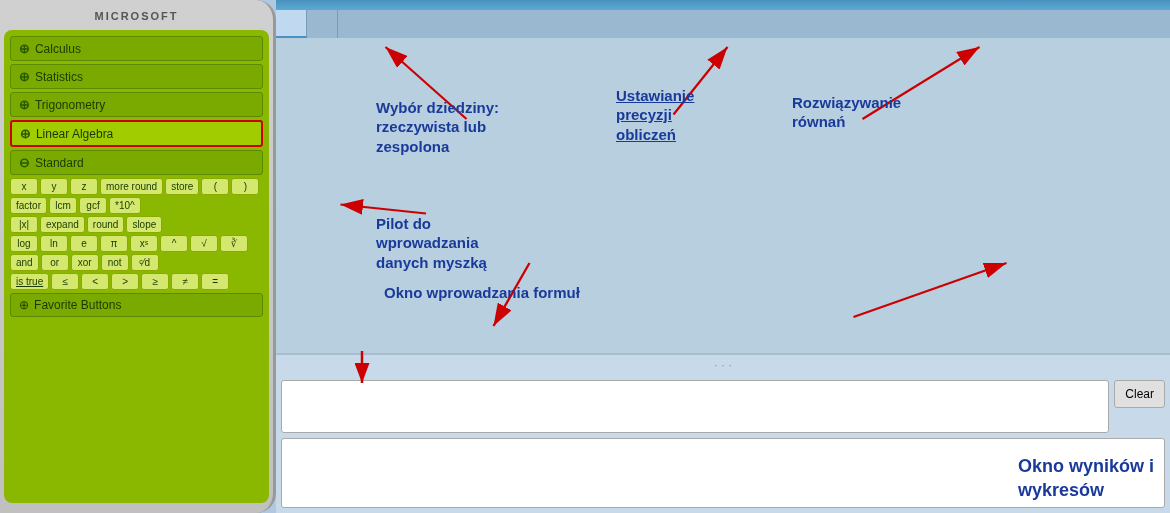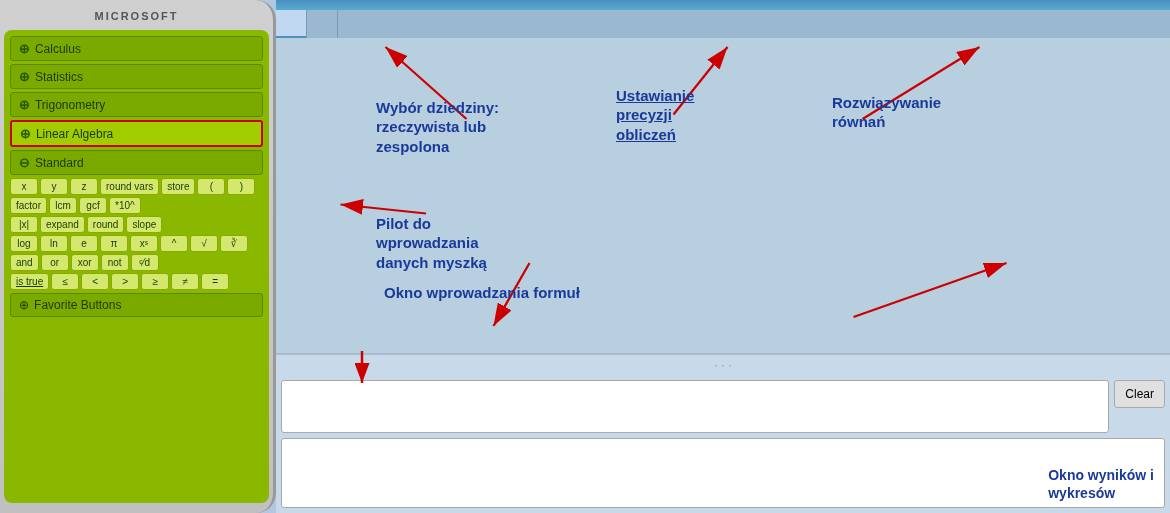--- a/index.html
+++ b/index.html
@@ -246,21 +246,21 @@
     </div>
     <div class="menu-item">
       <span class="minus">⊖</span>
       <span>Standard</span>
     </div>
 
     <div class="btn-row">
       <div class="calc-btn">x</div>
       <div class="calc-btn">y</div>
       <div class="calc-btn">z</div>
-      <div class="calc-btn" style="min-width:50px;">round vars</div>
+      <div class="calc-btn" style="min-width:50px;">more round</div>
       <div class="calc-btn">store</div>
       <div class="calc-btn">(</div>
       <div class="calc-btn">)</div>
     </div>
     <div class="btn-row">
       <div class="calc-btn">factor</div>
       <div class="calc-btn">lcm</div>
       <div class="calc-btn">gcf</div>
       <div class="calc-btn">*10^</div>
     </div>
@@ -337,21 +337,21 @@
     <div class="annotation-text" style="left:100px; top:40px; white-space:pre-line;">
       <span>Wybór dziedziny:
 rzeczywista lub
 zespolona</span>
     </div>
     <div class="annotation-text" style="left:340px; top:28px; white-space:pre-line;text-decoration:underline;">
       <span>Ustawianie
 precyzji
 obliczeń</span>
     </div>
-    <div class="annotation-text" style="left:556px; top:35px; white-space:pre-line;">
+    <div class="annotation-text" style="left:516px; top:35px; white-space:pre-line;">
       <span>Rozwiązywanie
 równań</span>
     </div>
     <div class="annotation-text" style="left:100px; top:156px; white-space:pre-line;">
       <span>Pilot do
 wprowadzania
 danych myszką</span>
     </div>
     <div class="annotation-text" style="left:108px; top:225px; white-space:pre-line;">
       <span>Okno wprowadzania formuł</span>
@@ -368,19 +368,19 @@
             <marker id="ah2" markerWidth="8" markerHeight="6" refX="8" refY="3" orient="auto">
               <polygon points="0 0, 8 3, 0 6" fill="#cc0000"></polygon>
             </marker>
           </defs>
           <line x1="20" y1="0" x2="20" y2="32" stroke="#cc0000" stroke-width="2.5" marker-end="url(#ah2)"></line>
         </svg>
       </div>
       <button class="clear-btn">Clear</button>
     </div>
     <div class="result-area">
-      <div class="annotation-text" style="position:absolute; right:10px; bottom:5px; white-space:pre-line; font-size:14px;">
+      <div class="annotation-text" style="position:absolute; right:10px; bottom:5px; white-space:pre-line; font-size:18px;">
         <span>Okno wyników i
 wykresów</span>
       </div>
     </div>
   </div>
 </div>
 
 </body></html>

